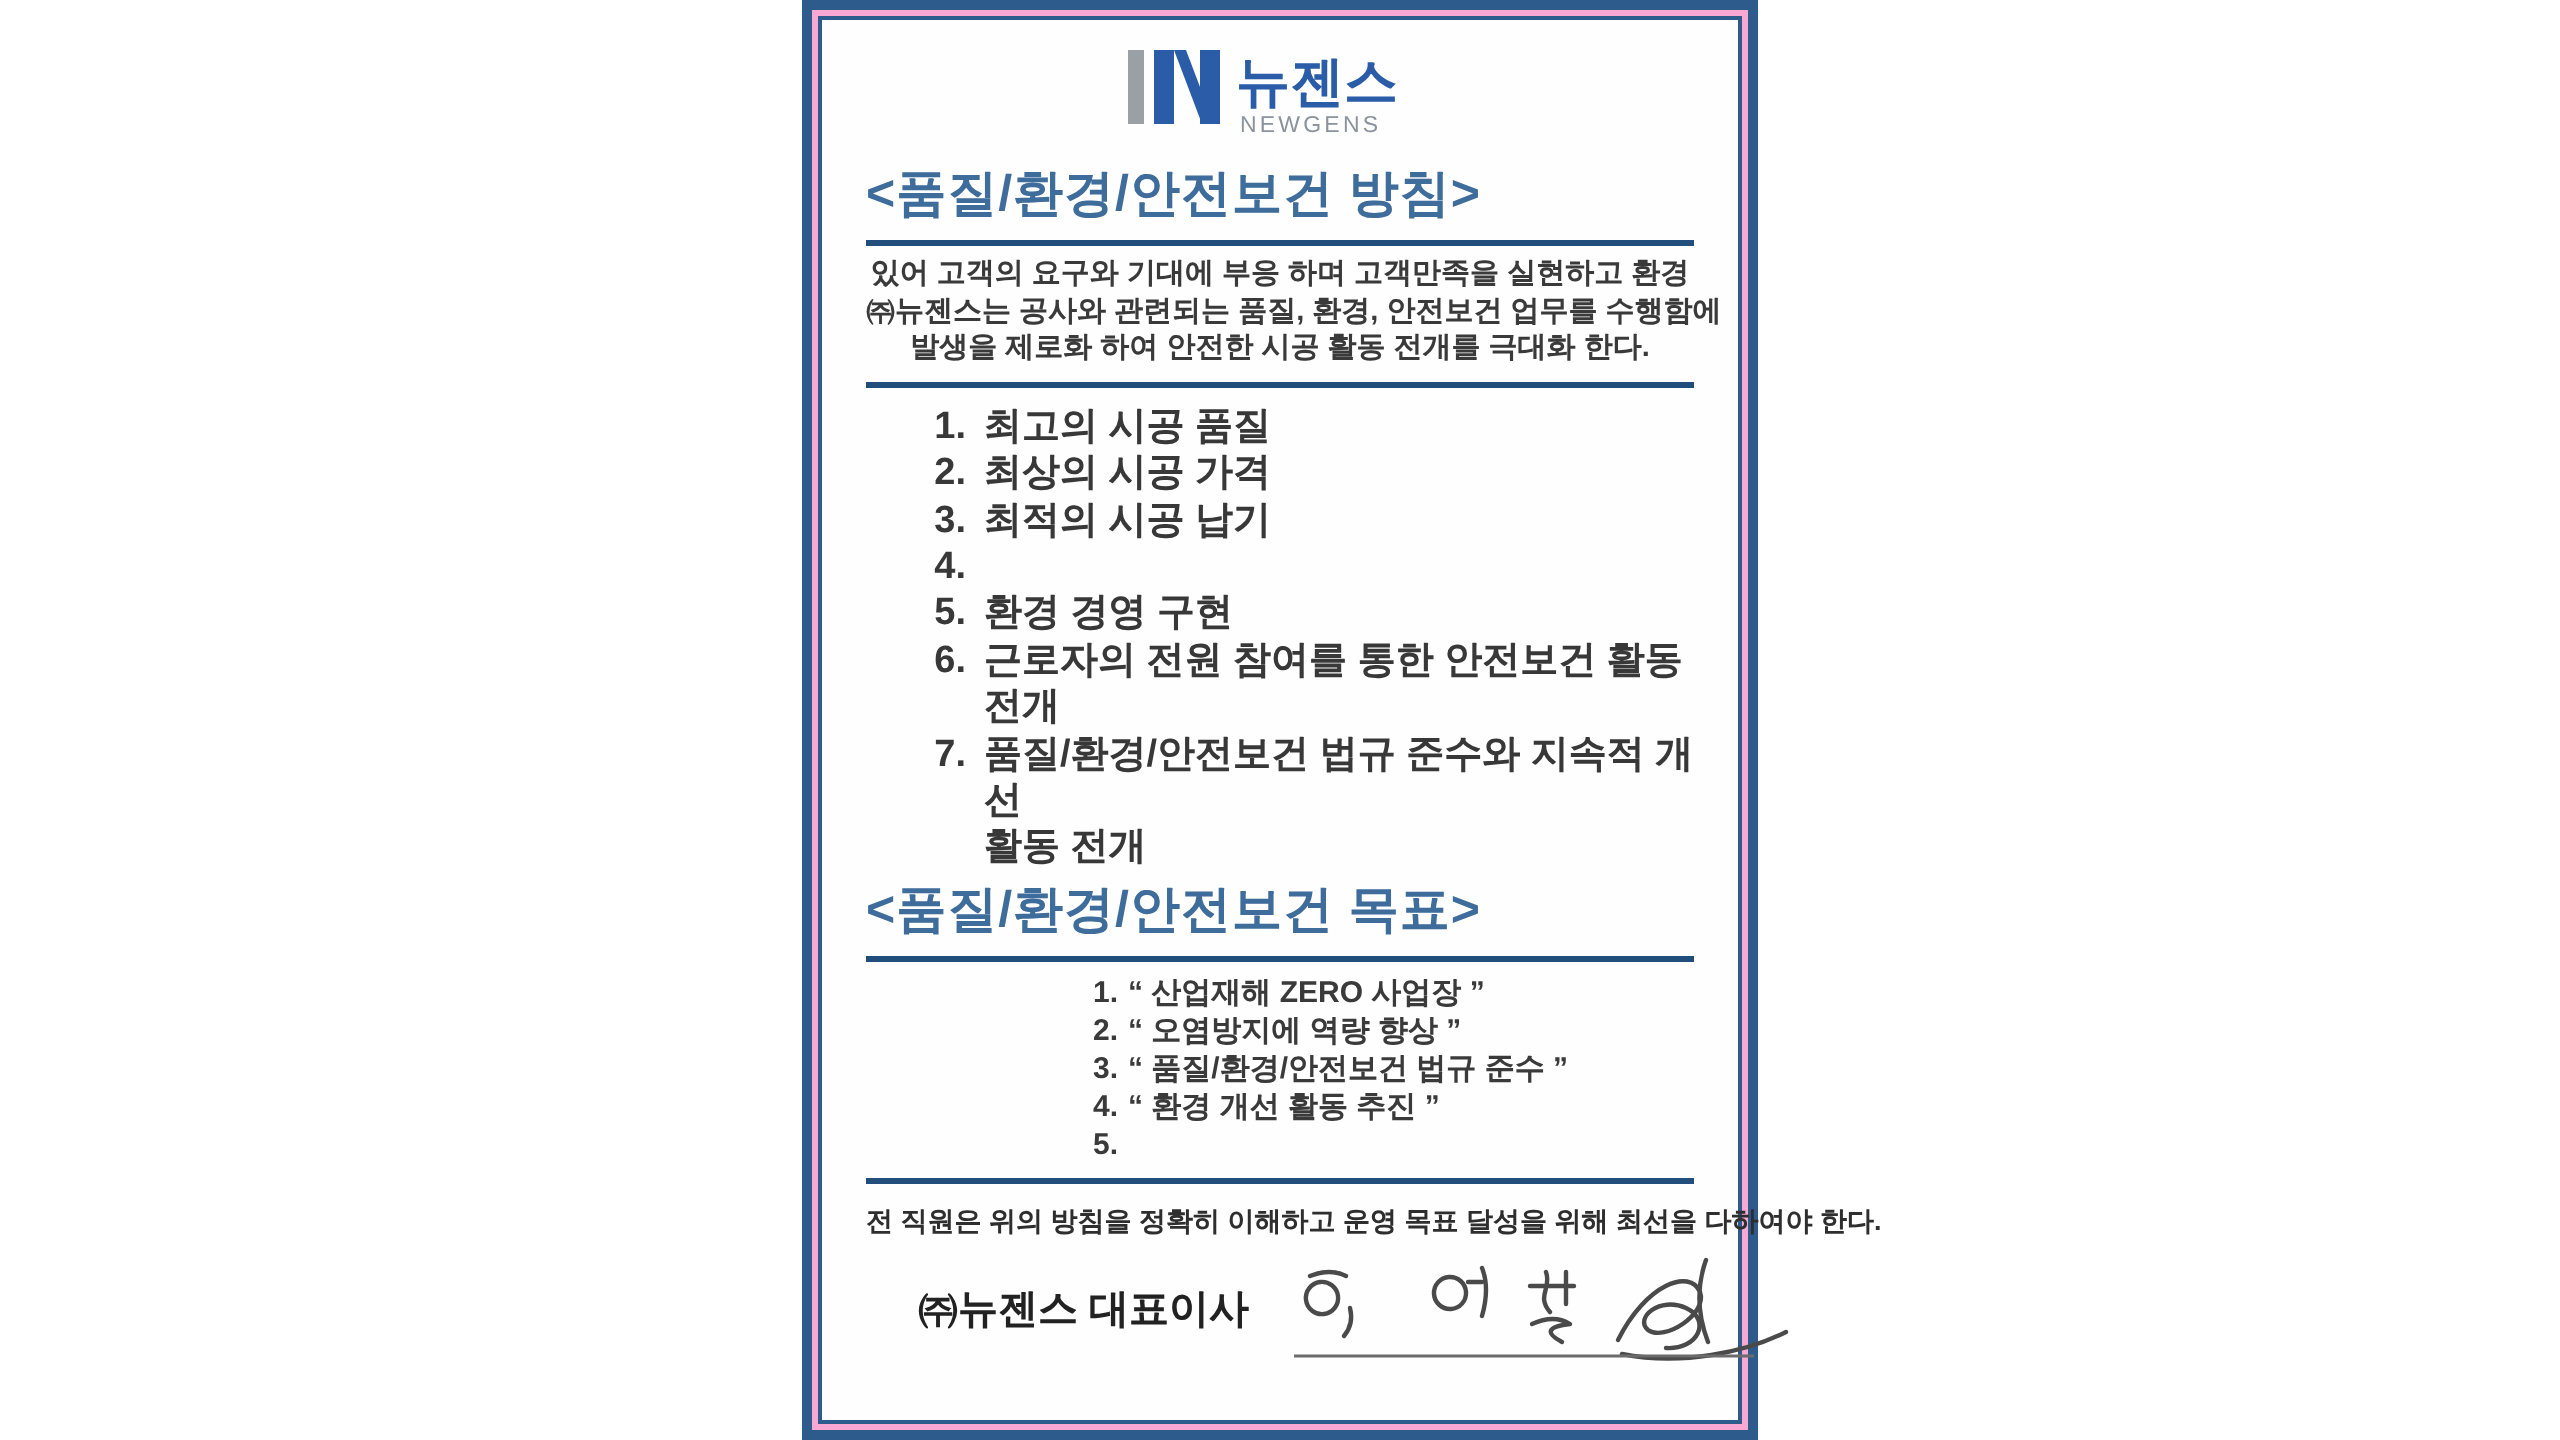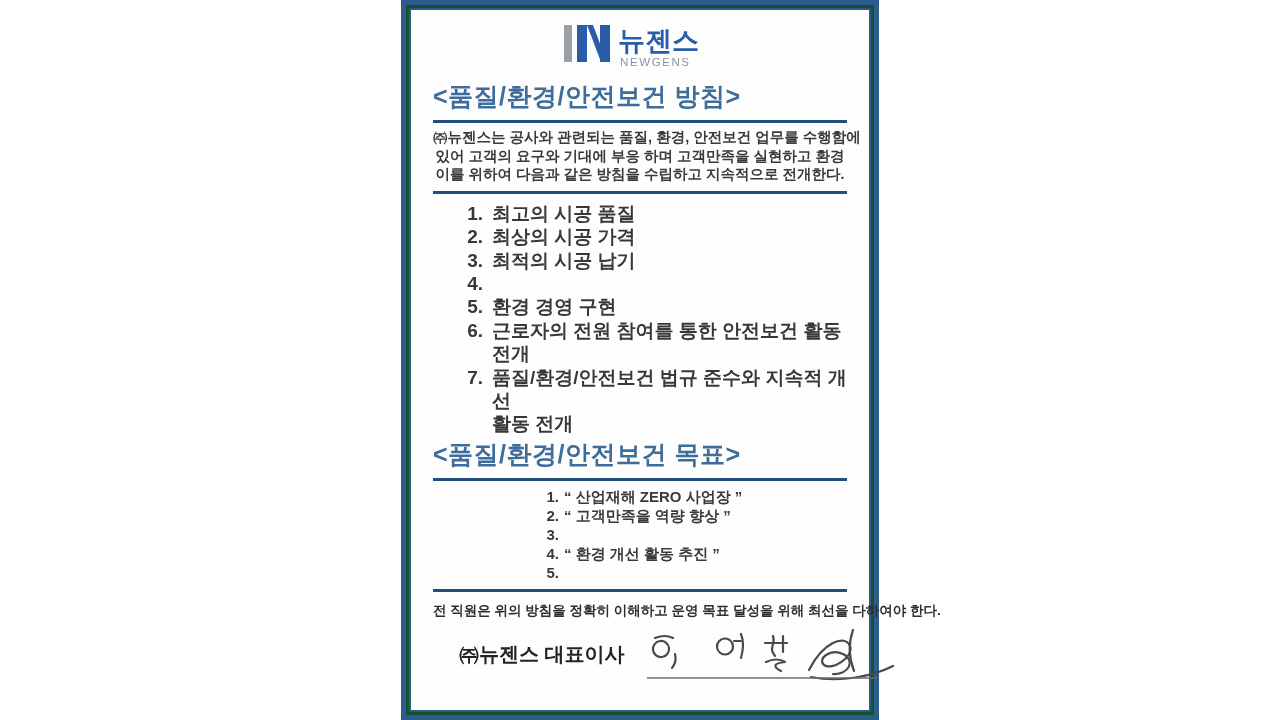--- a/index.html
+++ b/index.html
@@ -1,21 +1,21 @@
 <!DOCTYPE html>
 <html><head>
 <meta charset="utf-8">
 <style>
   * { margin:0; padding:0; box-sizing:border-box; }
   html,body { width:1280px; height:720px; background:#ffffff; overflow:hidden; }
   body { font-family:"Liberation Sans","DejaVu Sans",sans-serif; color:#3b3b3b; }
 
   .doc-outer {
     width:478px; height:720px; margin:0 auto;
-    border:5px solid #2d5c8c; padding:3px; background:#14532d;
+    border:5px solid #2d5c8c; padding:3px; background:#f9a8d4;
   }
   .doc-inner {
     width:100%; height:100%;
     border:2px solid #2d5c8c;
     padding:8px 22px 4px 22px;
     display:flex; flex-direction:column;
     background:#fefefe;
   }
 
   .logo-wrap { display:flex; justify-content:center; margin-top:4px; }
@@ -71,23 +71,23 @@
         <rect x="38" y="3" width="10" height="37" fill="#2b5ca8"></rect>
         <text x="56" y="28" font-size="27" font-weight="bold" fill="#2b5ca8">뉴젠스</text>
         <text x="58" y="44" font-size="11.5" letter-spacing="1.6" fill="#8b939c">NEWGENS</text>
       </svg>
     </div>
 
     <div class="doc-title">&lt;품질/환경/안전보건 방침&gt;</div>
     <div class="rule"></div>
 
     <div class="intro">
+      <div class="intro-line">있어 고객의 요구와 기대에 부응 하며 고객만족을 실현하고 환경</div>
       <div class="intro-line">㈜뉴젠스는 공사와 관련되는 품질, 환경, 안전보건 업무를 수행함에</div>
-      <div class="intro-line">있어 고객의 요구와 기대에 부응 하며 고객만족을 실현하고 환경</div>
-      <div class="intro-line">이를 위하여 다음과 같은 방침을 수립하고 지속적으로 전개한다.</div>
+      <div class="intro-line">발생을 제로화 하여 안전한 시공 활동 전개를 극대화 한다.</div>
     </div>
     <div class="rule"></div>
 
     <div class="policy-list">
       <div class="policy-item">
         <span class="num">1.</span>
         <span class="txt">최고의 시공 품질</span>
       </div>
       <div class="policy-item">
         <span class="num">2.</span>
@@ -118,24 +118,25 @@
     <div class="doc-title goal-title">&lt;품질/환경/안전보건 목표&gt;</div>
     <div class="rule"></div>
 
     <div class="goal-list">
       <div class="goal-item">
         <span class="num">1.</span>
         <span class="txt">“ 산업재해 ZERO 사업장 ”</span>
       </div>
       <div class="goal-item">
         <span class="num">2.</span>
-        <span class="txt">“ 고객만족을 역량 향상 ”</span>
+        <span class="txt">“ 오염방지에 역량 향상 ”</span>
       </div>
       <div class="goal-item">
         <span class="num">3.</span>
+        <span class="txt">“ 품질/환경/안전보건 법규 준수 ”</span>
       </div>
       <div class="goal-item">
         <span class="num">4.</span>
         <span class="txt">“ 환경 개선 활동 추진 ”</span>
       </div>
       <div class="goal-item">
         <span class="num">5.</span>
       </div>
     </div>
     <div class="rule"></div>

